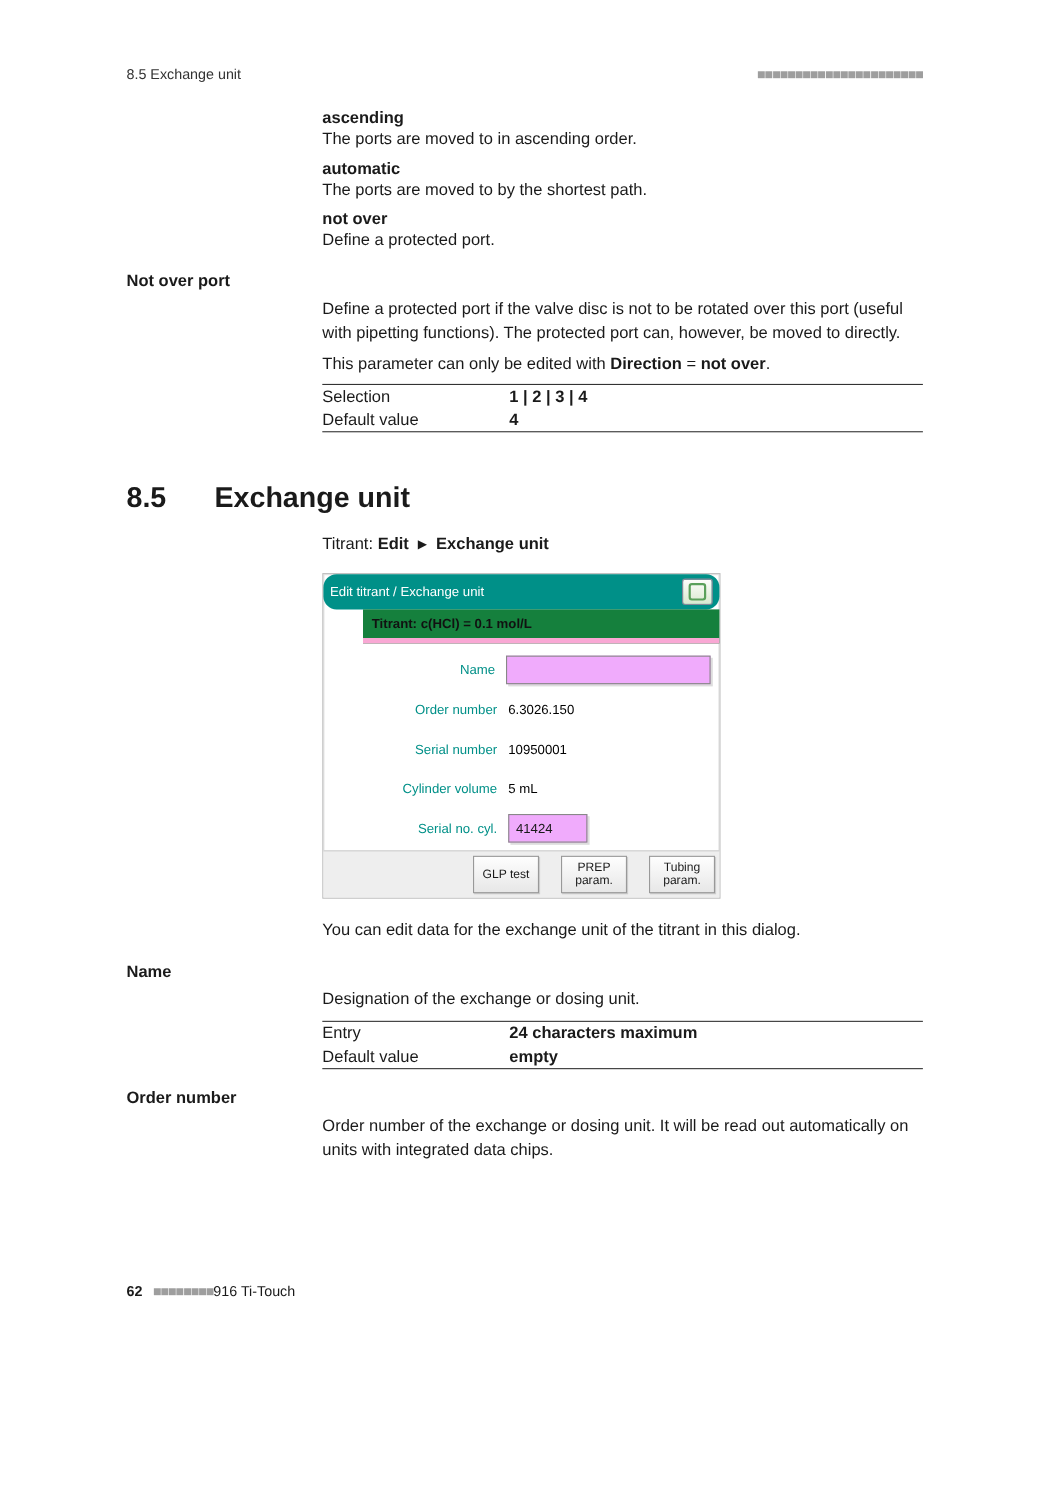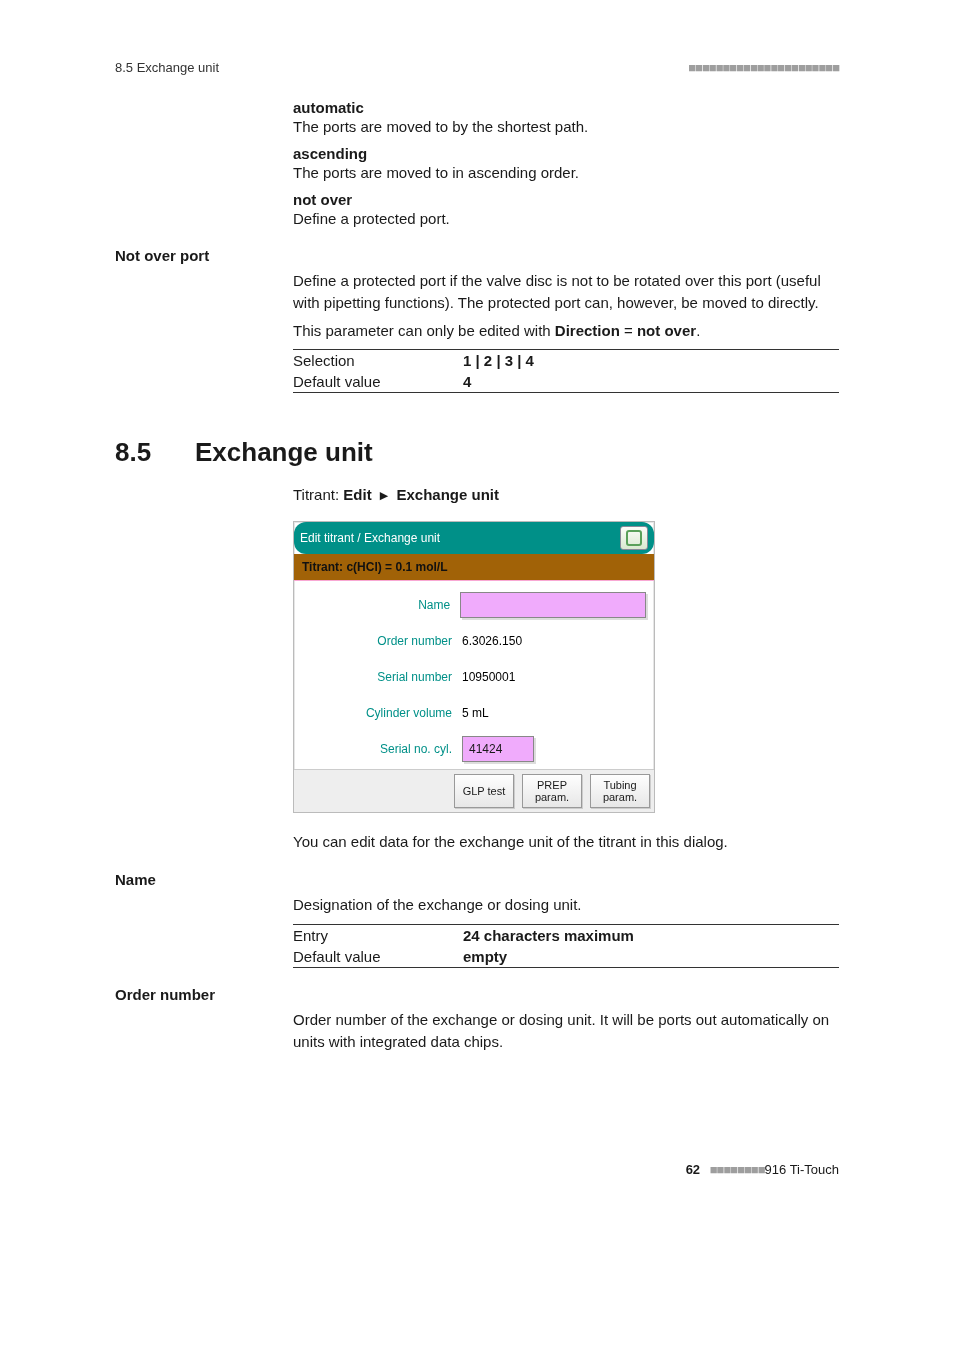--- a/index.html
+++ b/index.html
@@ -118,26 +118,27 @@
     border: 1px solid #889;
     border-radius: 3px;
     display:flex;
     align-items:center;
     justify-content:center;
   }
   .ss-home span{
     width:12px;height:12px;border:2px solid #5aa05a;border-radius:3px;display:block;
   }
   .ss-sub {
-    background: #a16207;
+    background: #15803d;
     padding: 6px 8px;
-    border-bottom: 1px solid #f9a8d4;
+    border-bottom: 5px solid #f9a8d4;
     font-size: 12px;
     color: #111;
     font-weight: 700;
+    margin-left: 36px;
   }
   .ss-body {
     padding: 6px 8px 2px 8px;
   }
   .ss-row {
     display: flex;
     align-items: center;
     height: 36px;
   }
   .ss-row .ss-lab {
@@ -161,39 +162,39 @@
     align-items:center;
     box-shadow: 2px 2px 0 #ddd;
   }
   .ss-input.wide { width: 188px; }
   .ss-input.small { width: 72px; }
   .ss-footer {
     background: #eee;
     border-top: 1px solid #ccc;
     display: flex;
     justify-content: flex-end;
-    gap: 8px;
+    gap: 20px;
     padding: 4px;
   }
   .ss-btn {
     border: 1px solid #999;
     background: linear-gradient(#fefefe, #e7e7e7);
     font-size: 11px;
     width: 58px;
     height: 32px;
     display:flex;
     align-items:center;
     justify-content:center;
     text-align:center;
     line-height:1.1;
     box-shadow: 1px 1px 0 #ccc;
   }
   .footer {
     display: flex;
-    justify-content: flex-end;
+    justify-content: flex-start;
     align-items: center;
     margin-top: 110px;
     font-size: 13px;
   }
   .footer .pnum {
     font-weight: 700;
   }
   .footer .fdashes {
     color: #9e9e9e;
     letter-spacing: -1px;
@@ -206,26 +207,26 @@
 
 <div class="page">
 
   <div class="topline">
     <span>8.5 Exchange unit</span>
     <span class="dashes">■■■■■■■■■■■■■■■■■■■■■■</span>
   </div>
 
   <div class="body-col">
     <div>
+      <div class="term">ascending</div>
+      <div class="desc">The ports are moved to in ascending order.</div>
+    </div>
+    <div>
       <div class="term">automatic</div>
       <div class="desc">The ports are moved to by the shortest path.</div>
-    </div>
-    <div>
-      <div class="term">ascending</div>
-      <div class="desc">The ports are moved to in ascending order.</div>
     </div>
     <div>
       <div class="term">not over</div>
       <div class="desc">Define a protected port.</div>
     </div>
   </div>
 
   <div class="param-label">Not over port</div>
 
   <div class="body-col">
@@ -318,21 +319,21 @@
       </div>
       <div class="sel-row">
         <div class="lab">Default value</div>
         <div class="val">empty</div>
       </div>
     </div>
   </div>
 
   <div class="param-label">Order number</div>
   <div class="body-col">
-    <div class="para">Order number of the exchange or dosing unit. It will be ports out automatically on units with integrated data chips.</div>
+    <div class="para">Order number of the exchange or dosing unit. It will be read out automatically on units with integrated data chips.</div>
   </div>
 
   <div class="footer">
     <div>
       <span class="pnum">62</span>
       <span class="fdashes">■■■■■■■■</span>
     </div>
     <div>916 Ti‑Touch</div>
   </div>
 

